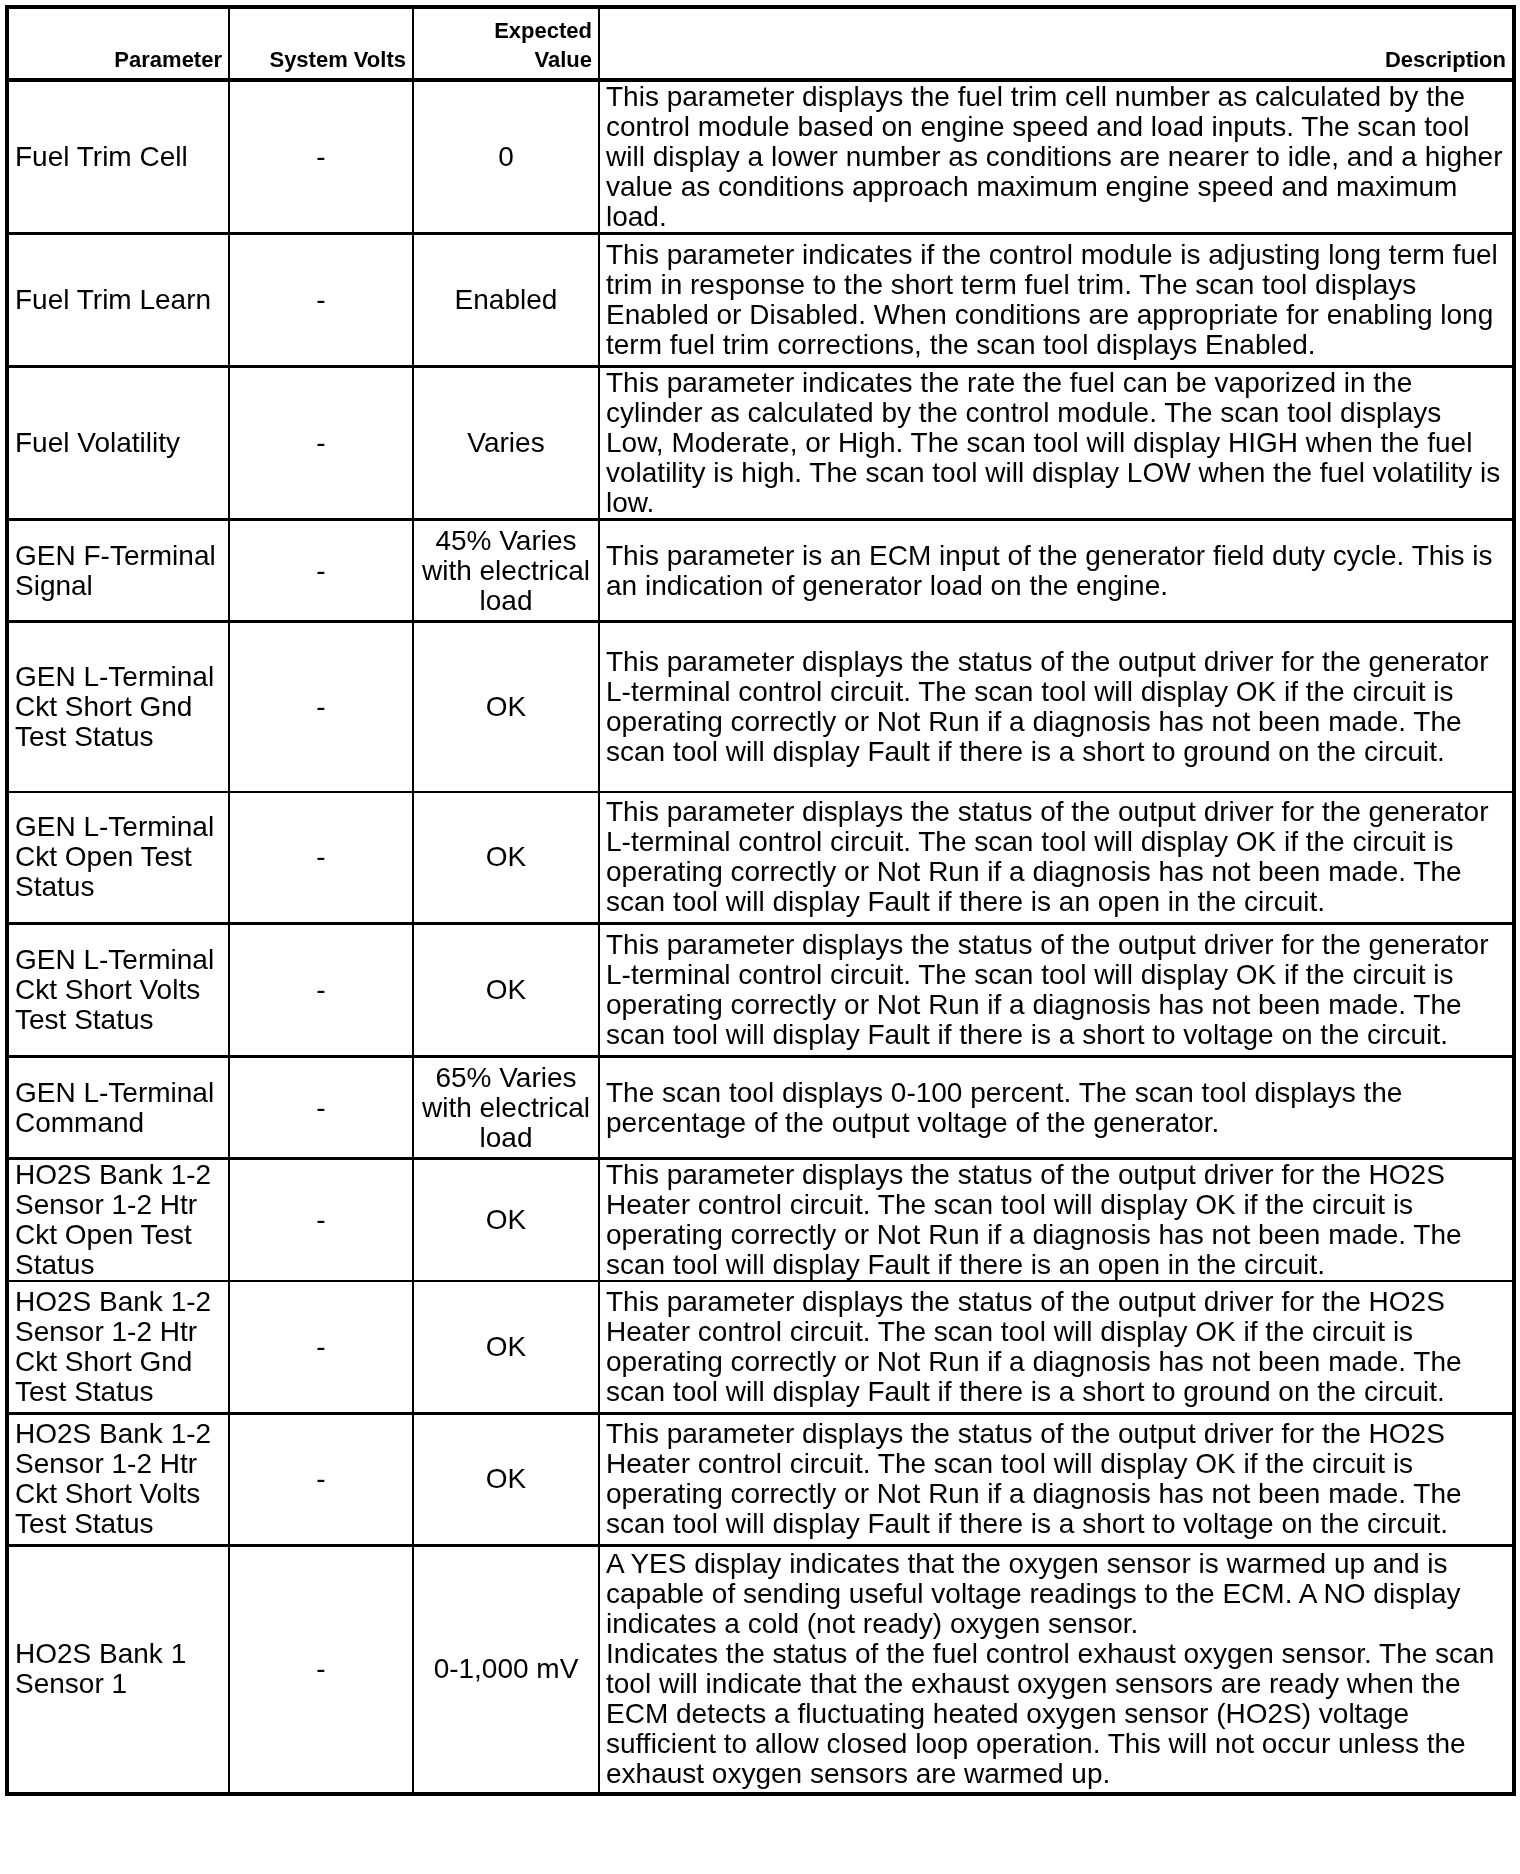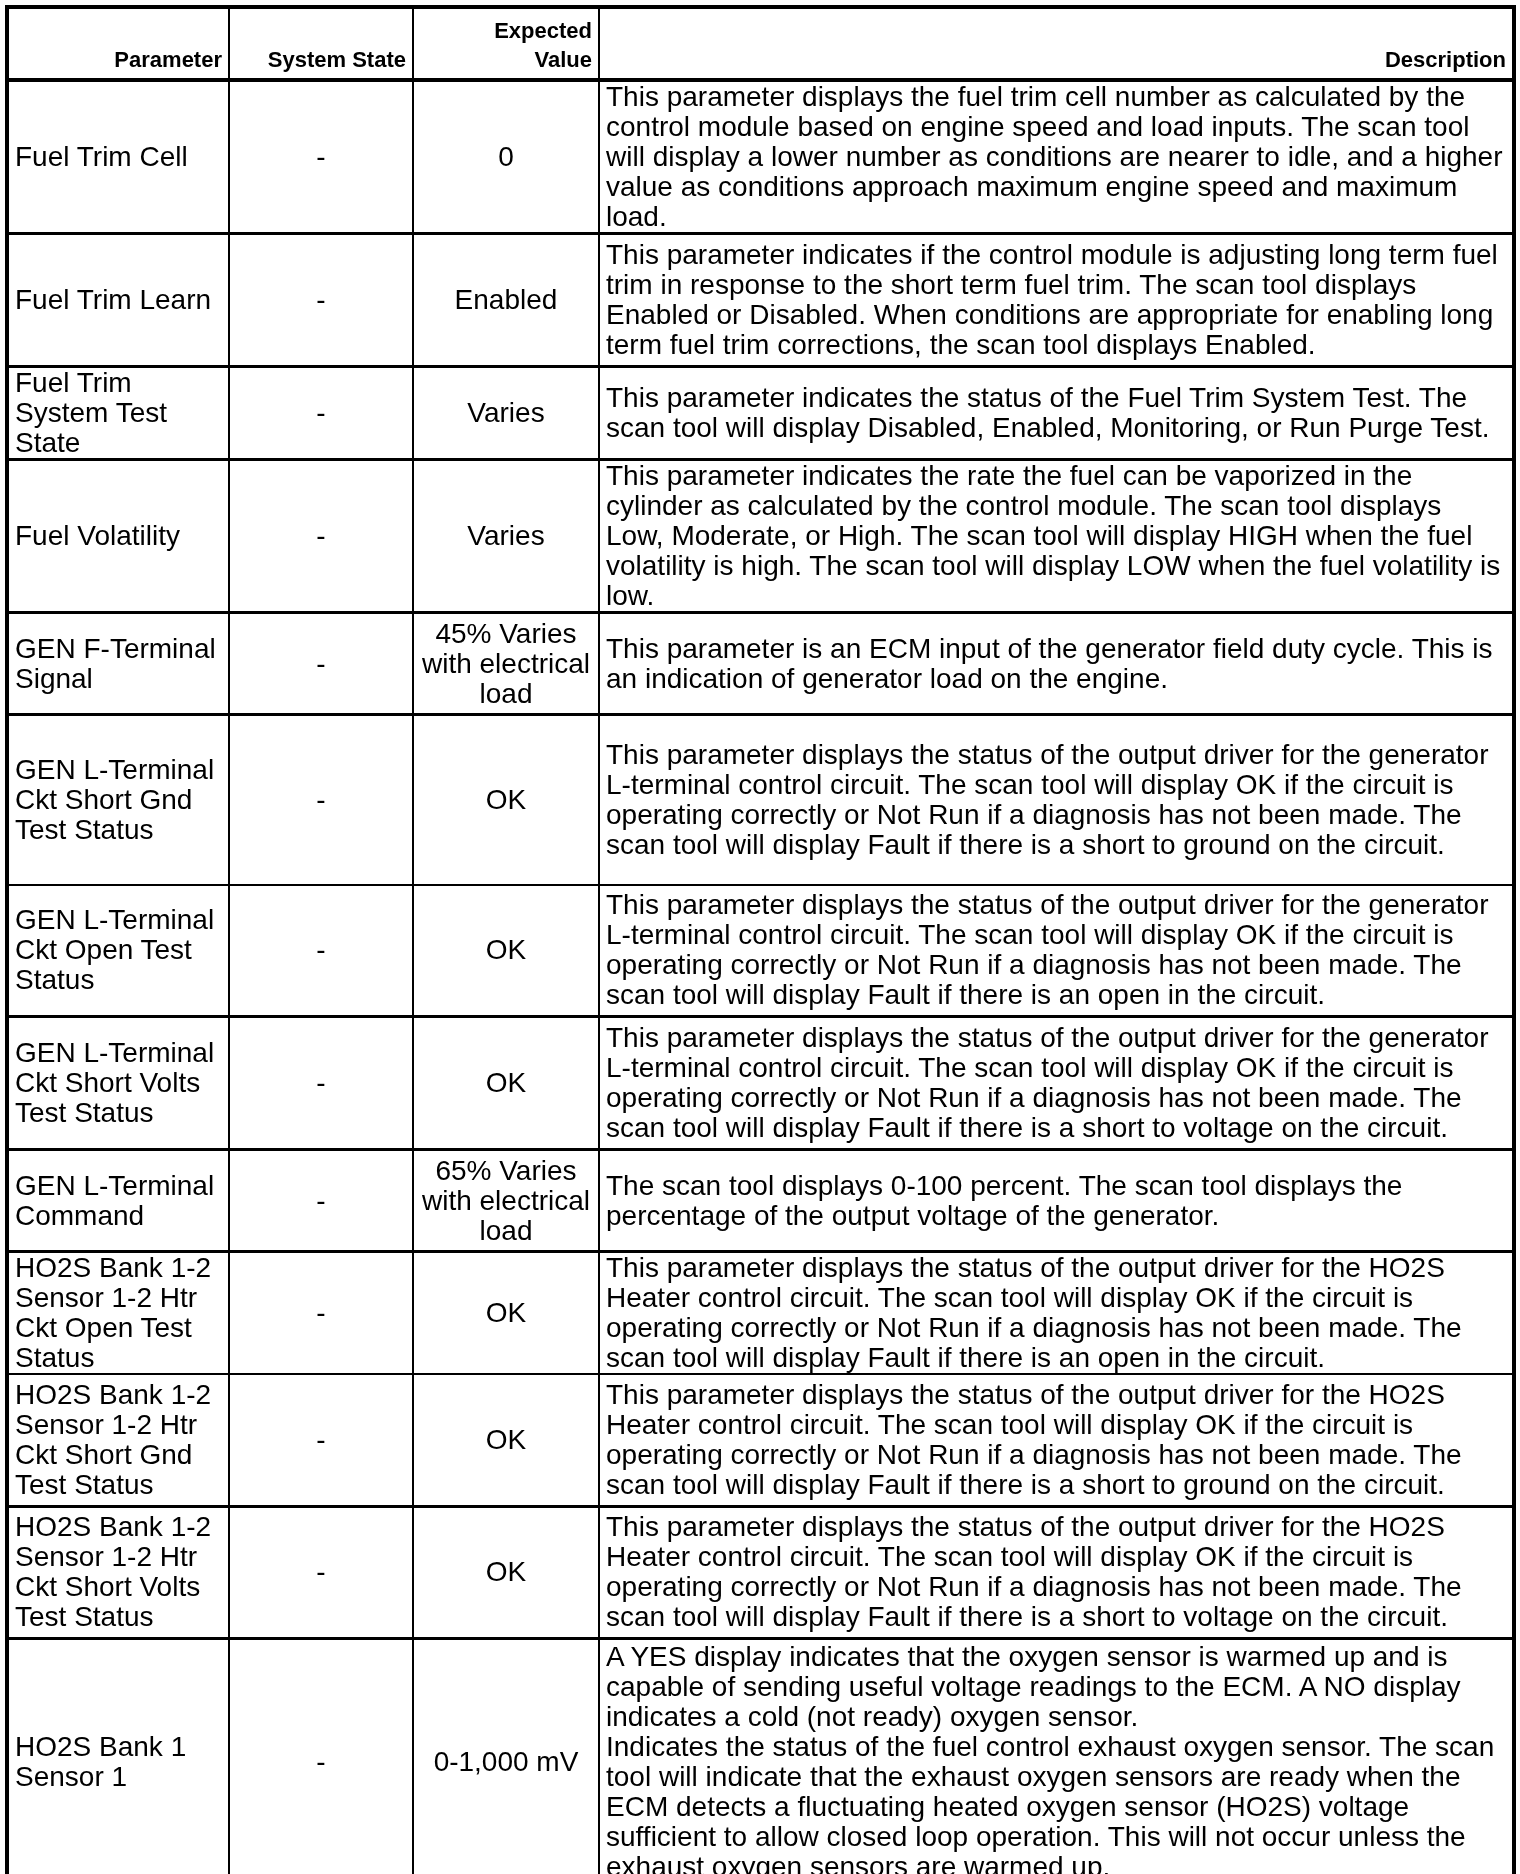--- a/index.html
+++ b/index.html
@@ -47,21 +47,21 @@
 <table class="data">
   <colgroup>
     <col class="c1">
       <col class="c2">
       <col class="c3">
       <col class="c4">
   </colgroup>
   <thead>
     <tr style="height:73px;">
       <th>Parameter</th>
-      <th>System State</th>
+      <th>System Volts</th>
       <th>
         <span>Expected</span><br>
         <span>Value</span>
       </th>
       <th>Description</th>
     </tr>
   </thead>
   <tbody id="table-body">
       <tr style="height: 132px;">
     <td class="param">Fuel Trim Cell</td>
@@ -70,28 +70,20 @@
     <td class="desc">
           <p>This parameter displays the fuel trim cell number as calculated by the control module based on engine speed and load inputs. The scan tool will display a lower number as conditions are nearer to idle, and a higher value as conditions approach maximum engine speed and maximum load.</p>
         </td>
   </tr>
       <tr class="thick" style="height: 133px;">
     <td class="param">Fuel Trim Learn</td>
     <td class="state">-</td>
     <td class="expected">Enabled</td>
     <td class="desc">
           <p>This parameter indicates if the control module is adjusting long term fuel trim in response to the short term fuel trim. The scan tool displays Enabled or Disabled. When conditions are appropriate for enabling long term fuel trim corrections, the scan tool displays Enabled.</p>
-        </td>
-  </tr>
-      <tr class="thick" style="height: 72px;">
-    <td class="param">Fuel Trim System Test State</td>
-    <td class="state">-</td>
-    <td class="expected">Varies</td>
-    <td class="desc">
-          <p>This parameter indicates the status of the Fuel Trim System Test. The scan tool will display Disabled, Enabled, Monitoring, or Run Purge Test.</p>
         </td>
   </tr>
       <tr class="thick" style="height: 133px;">
     <td class="param">Fuel Volatility</td>
     <td class="state">-</td>
     <td class="expected">Varies</td>
     <td class="desc">
           <p>This parameter indicates the rate the fuel can be vaporized in the cylinder as calculated by the control module. The scan tool displays Low, Moderate, or High. The scan tool will display HIGH when the fuel volatility is high. The scan tool will display LOW when the fuel volatility is low.</p>
         </td>
   </tr>

